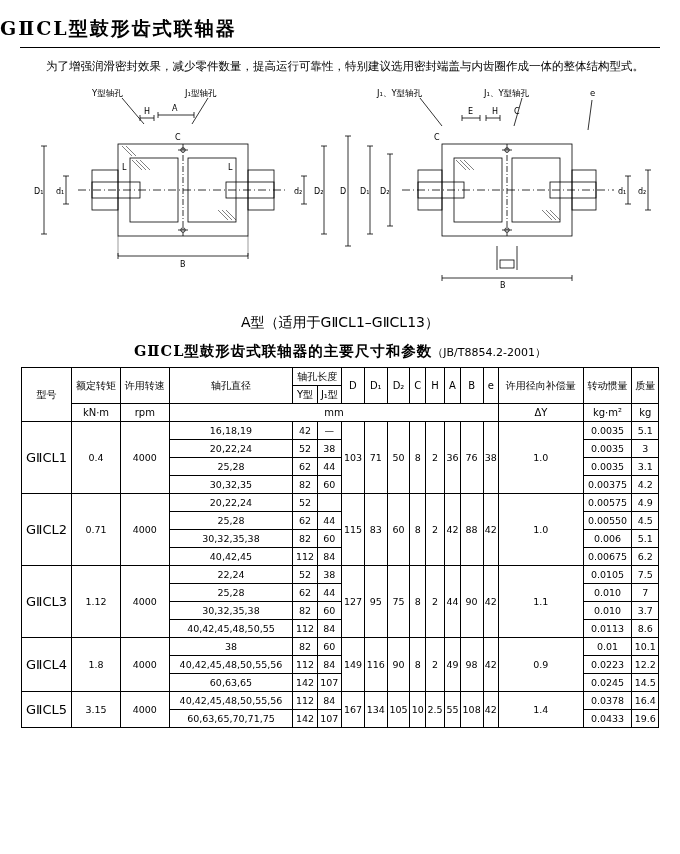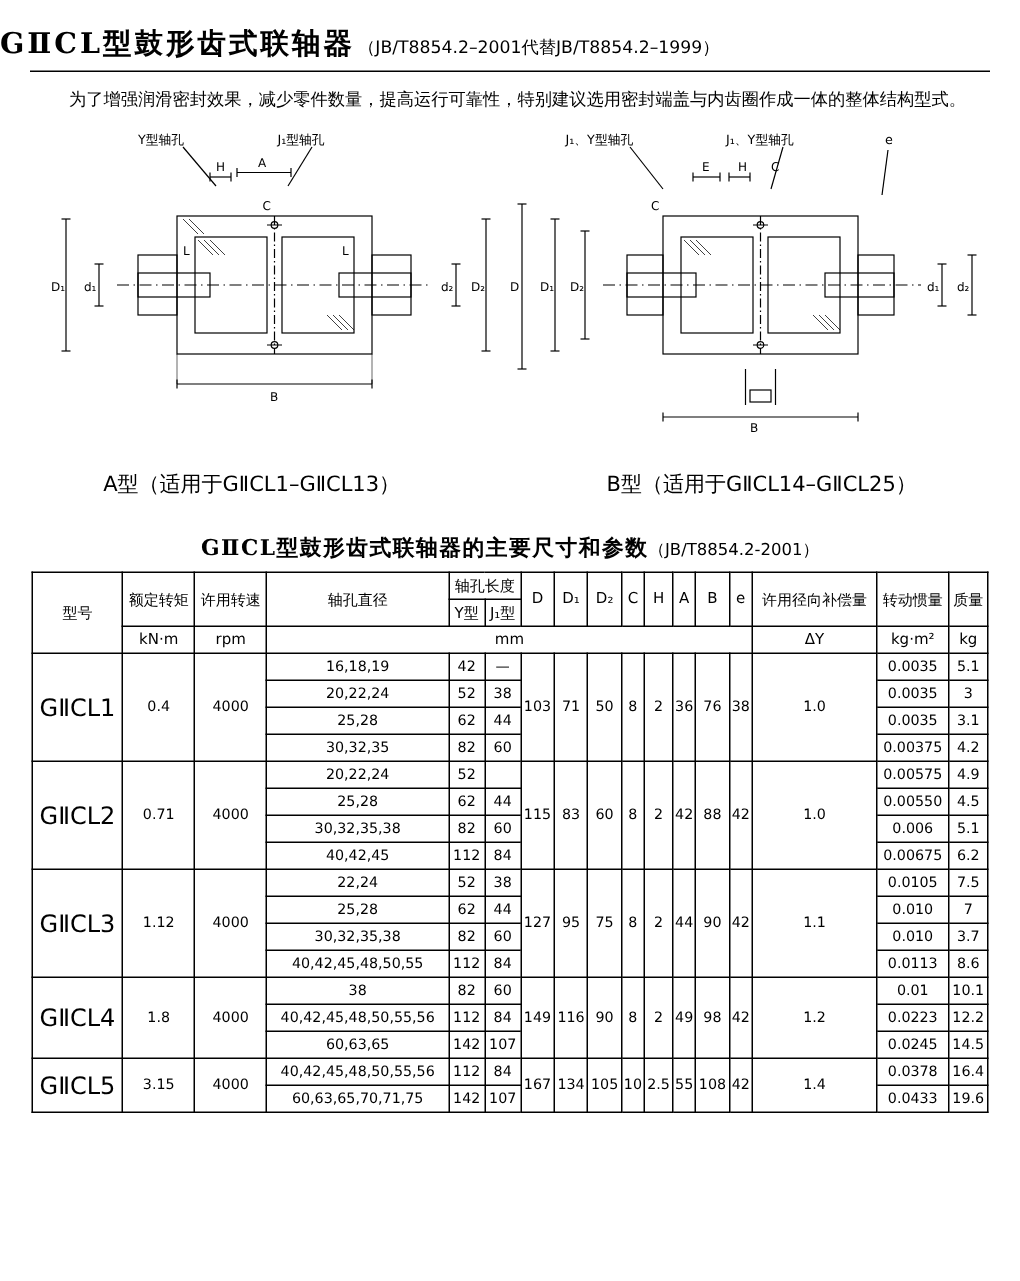--- a/index.html
+++ b/index.html
@@ -48,21 +48,21 @@
 
   .caption-row{
     display:flex;justify-content:space-around;
     font-size:14px;margin-top:2px;
     font-family:"DejaVu Sans","Liberation Sans",sans-serif;
   }
   .caption-row span{white-space:nowrap;}
 
   
   .tbl-title{
-    text-align:center;margin-top:24px;
+    text-align:center;margin-top:10px;
     font-family:"DejaVu Serif","Liberation Serif",serif;
     font-size:14.5px;font-weight:bold;letter-spacing:1px;
   }
   .tbl-title .n{font-size:11px;font-weight:normal;letter-spacing:0;
     font-family:"DejaVu Sans","Liberation Sans",sans-serif;}
 
   
   table.main{
     border-collapse:collapse;
     margin:6px auto 0 auto;
@@ -73,32 +73,31 @@
   table.main td,table.main th{
     border:1px solid #000;
     text-align:center;
     vertical-align:middle;
     padding:0;
     height:17px;
     font-weight:normal;
   }
   table.main th{font-size:10px;}
   .hdr-big{font-size:11px;}
-  .model-cell{font-size:16px;}
+  .model-cell{font-size:13px;}
   .thin{font-size:9px;}
   .unitline{font-size:9px;}
 </style>
 </head>
 <body>
 
 <div class="page">
 
   <div class="title-row">
     <span class="title-main">GⅡCL型鼓形齿式联轴器</span>
-    <span class="title-sub">（JB/T8854.2–2001代替JB/T8854.2–1999）</span>
   </div>
   <div class="title-underline"></div>
 
   <div class="para indent">为了增强润滑密封效果，减少零件数量，提高运行可靠性，特别建议选用密封端盖与内齿圈作成一体的整体结构型式。</div>
 
   <div class="drawing">
     <svg width="636" height="228" viewBox="0 0 636 228">
       <g stroke="#000" fill="none" stroke-width="0.8" font-family="DejaVu Sans, sans-serif" font-size="8">
 
         <text x="70" y="12" font-size="8.5" stroke="none" fill="#000">Y型轴孔</text>
@@ -234,21 +233,20 @@
           <path d="M420 191 L420 197"></path>
           <path d="M550 191 L550 197"></path>
 
         <text x="412" y="56" font-size="8" stroke="none" fill="#000">C</text>
       </g>
     </svg>
   </div>
 
   <div class="caption-row">
     <span>A型（适用于GⅡCL1–GⅡCL13）</span>
-    <span>B型（适用于GⅡCL14–GⅡCL25）</span>
   </div>
 
   <div class="tbl-title">
     <span>GⅡCL型鼓形齿式联轴器的主要尺寸和参数</span><span class="n">（JB/T8854.2-2001）</span>
   </div>
 
   <table class="main">
     <thead>
       <tr>
         <th rowspan="3" class="hdr-big">型号</th>
@@ -410,21 +408,21 @@
           <td>82</td>
           <td>60</td>
           <td rowspan="3">149</td>
           <td rowspan="3">116</td>
           <td rowspan="3">90</td>
           <td rowspan="3">8</td>
           <td rowspan="3">2</td>
           <td rowspan="3">49</td>
           <td rowspan="3">98</td>
           <td rowspan="3">42</td>
-          <td rowspan="3">1.2</td>
+          <td rowspan="3">0.9</td>
           <td>0.01</td>
           <td>10.1</td>
         </tr>
         <tr>
           <td>40,42,45,48,50,55,56</td>
           <td>112</td>
           <td>84</td>
           <td>0.0223</td>
           <td>12.2</td>
         </tr>

